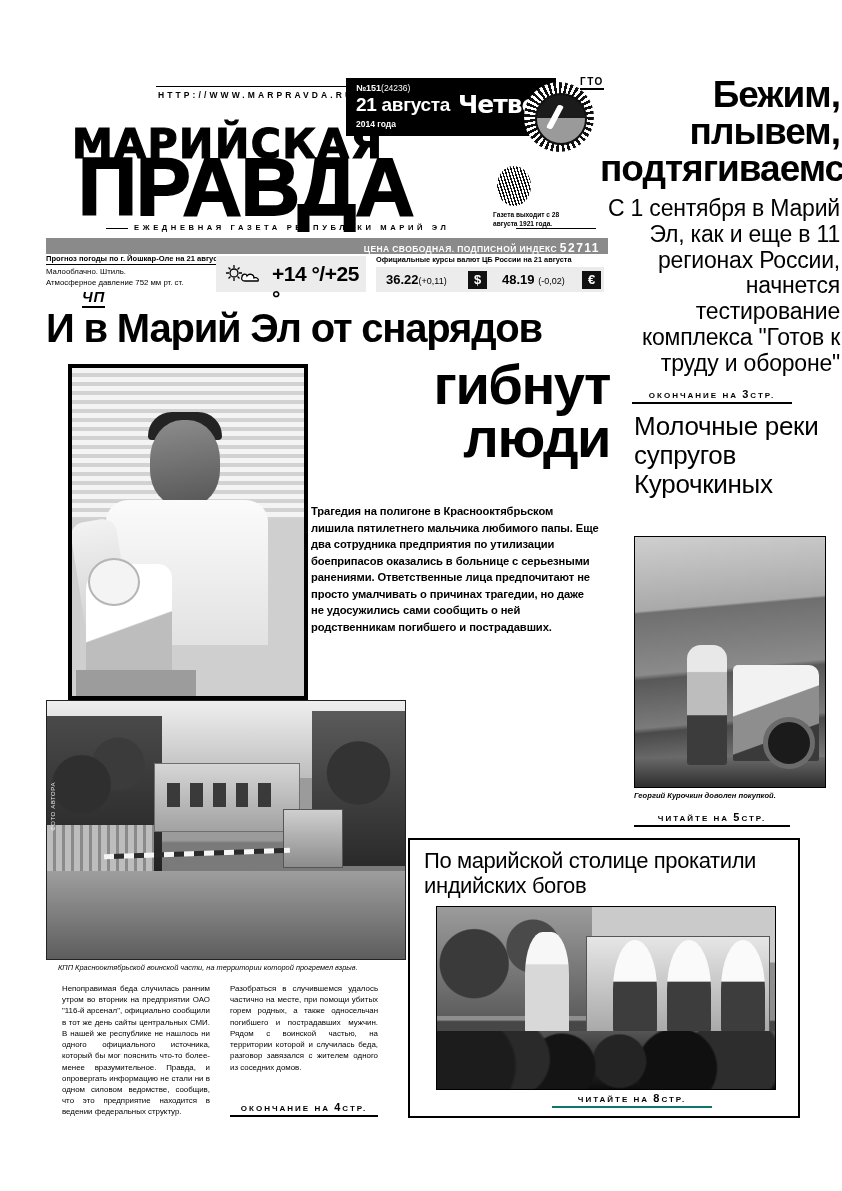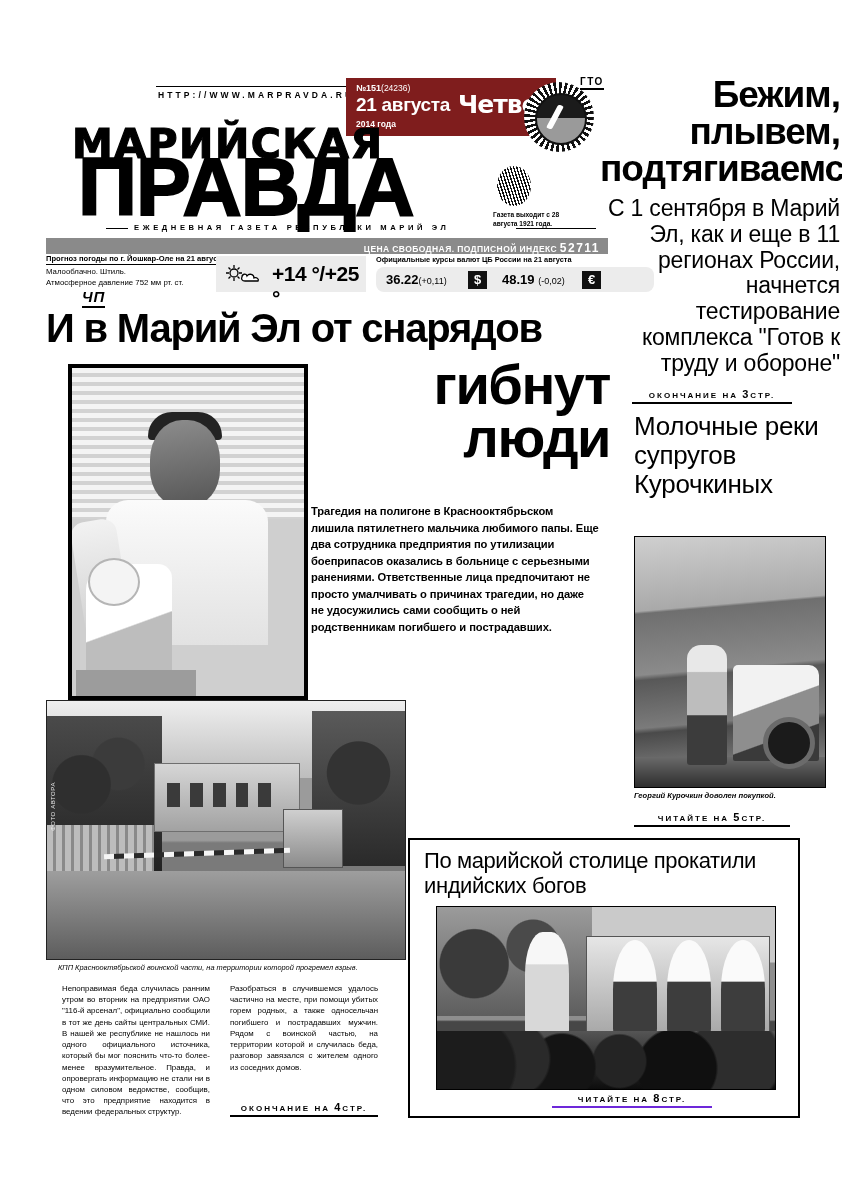--- a/index.html
+++ b/index.html
@@ -44,21 +44,21 @@
     position: absolute;
     left: 112px; top: 12px;
     font-size: 8.5px;
     font-weight: bold;
     letter-spacing: 3.1px;
   }
   #mast-date-box {
     position: absolute;
     left: 300px; top: 0px;
     width: 210px; height: 58px;
-    background: #7f1d1d;
+    background: #000000;
     color: #fff;
   }
   #mast-issue {
     position: absolute; left: 10px; top: 5px;
     font-size: 9px; font-weight: bold;
   }
   #mast-issue .paren { font-weight: normal; font-size: 8.5px; }
   #mast-day {
     position: absolute; left: 10px; top: 16px;
     font-size: 19px; font-weight: bold; letter-spacing: -0.3px;
@@ -171,23 +171,22 @@
     font-size: 21px; font-weight: bold;
     letter-spacing: -0.5px;
   }
 
   #fx-head {
     position: absolute; left: 330px; top: 1px;
     font-size: 7.4px; font-weight: bold;
   }
   #fx-box {
     position: absolute; left: 330px; top: 13px;
-    width: 278px; height: 25px;
+    width: 228px; height: 25px;
     background: #ececec;
-    border-radius: 8px;
   }
   .fx-val {
     position: absolute; top: 5px;
     font-size: 13px; font-weight: bold;
   }
   .fx-delta { font-size: 9px; font-weight: normal; }
   .fx-chip {
     position: absolute; top: 4px;
     width: 19px; height: 18px;
     background: #111; color: #fff;
@@ -556,21 +555,21 @@
     background:
       radial-gradient(circle at 24% 52%, #3a3a3a 0 26%, transparent 27%),
       radial-gradient(circle at 62% 36%, #4a4a4a 0 22%, transparent 23%),
       linear-gradient(180deg,#9b9b9b,#5e5e5e);
   }
   #gods-jump {
     position: absolute;
     left: 142px; top: 252px;
     width: 160px;
     text-align: center;
-    border-bottom: 2px solid #6d28d9;
+    border-bottom: 2px solid #0f766e;
     padding-bottom: 2px;
   }
   #gods-jump .num { font-size: 11px; }
 </style>
 </head>
 <body>
 
 <div id="page">
 
   <div class="abs" id="masthead">

